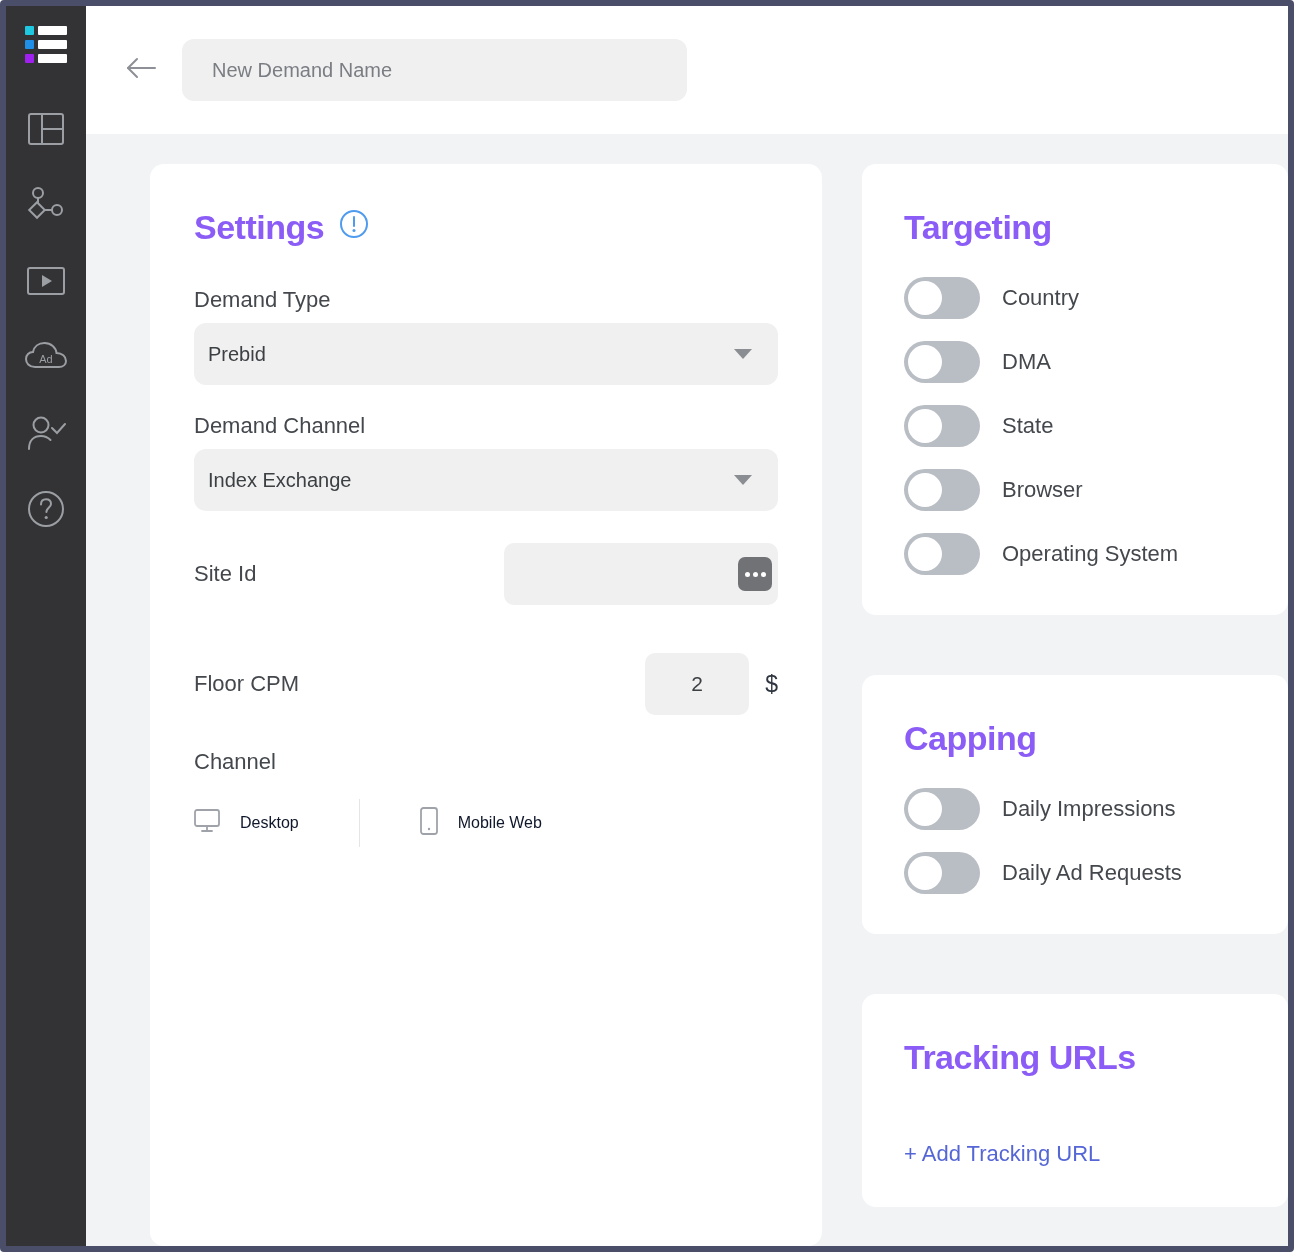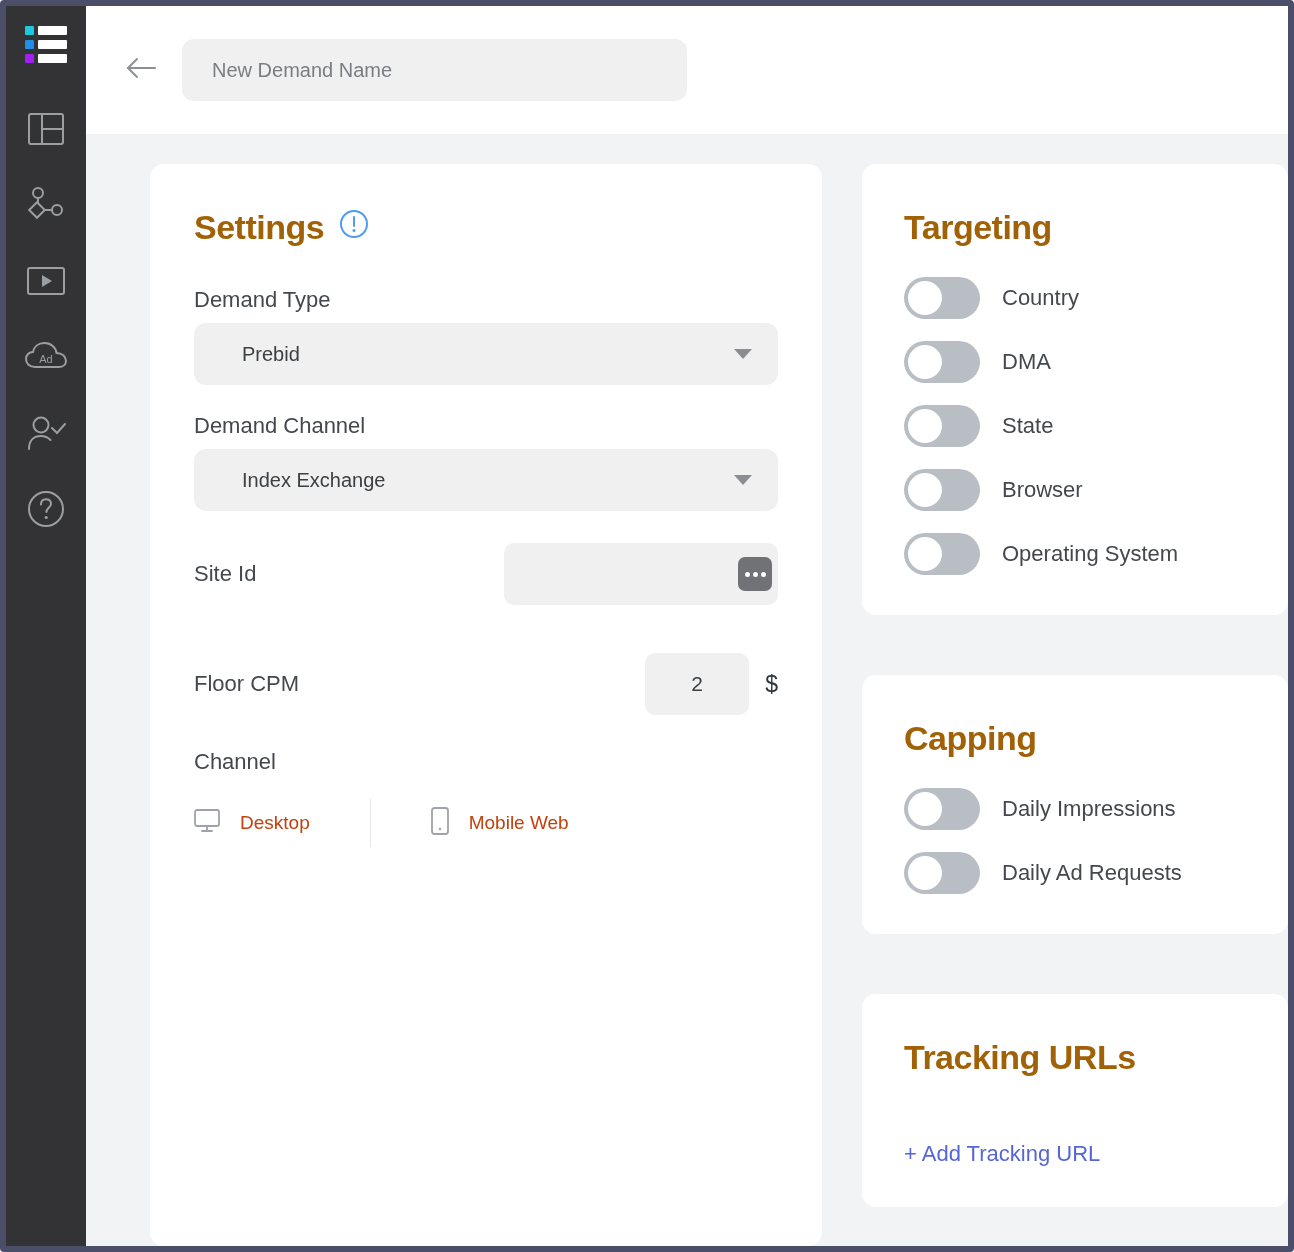--- a/index.html
+++ b/index.html
@@ -108,41 +108,41 @@
 
   
   #settings-card {
     width: 672px;
     min-width: 672px;
     padding: 44px 44px 0 44px;
   }
   .card-title {
     font-size: 34px;
     font-weight: bold;
-    color: #a16207;
+    color: #8b5cf6;
     letter-spacing: -0.5px;
     display: flex;
     align-items: center;
     gap: 15px;
   }
   #settings-title { margin-bottom: 40px; }
 
   .field-label {
     font-size: 22px;
     color: #44484d;
     margin-bottom: 10px;
   }
   .select-box {
     position: relative;
     height: 62px;
     background: #f0f0f1;
     border-radius: 12px;
     display: flex;
     align-items: center;
-    padding: 0 48px;
+    padding: 0 14px;
     font-size: 20px;
     color: #3c4043;
     cursor: pointer;
     margin-bottom: 28px;
   }
   .caret {
     position: absolute;
     right: 26px;
     top: 50%;
     transform: translateY(-50%);
@@ -202,21 +202,21 @@
   }
   #cpm-currency { font-size: 23px; color: #2f3640; }
 
   #channel-label { font-size: 22px; color: #44484d; margin-top: 34px; }
   #channel-row { display: flex; align-items: center; margin-top: 24px; }
   .channel-opt {
     display: flex; align-items: center; gap: 20px;
     cursor: pointer;
     padding-right: 60px;
   }
-  .channel-opt .lbl { font-size: 19px; color: #c2410c; }
+  .channel-opt .lbl { font-size: 16px; color: #0f172a; }
   #channel-divider { width: 1px; height: 48px; background: #e4e5e8; margin-right: 60px; }
 
   
   #right-col {
     flex: 1;
     display: flex;
     flex-direction: column;
     gap: 60px;
     min-width: 0;
   }

